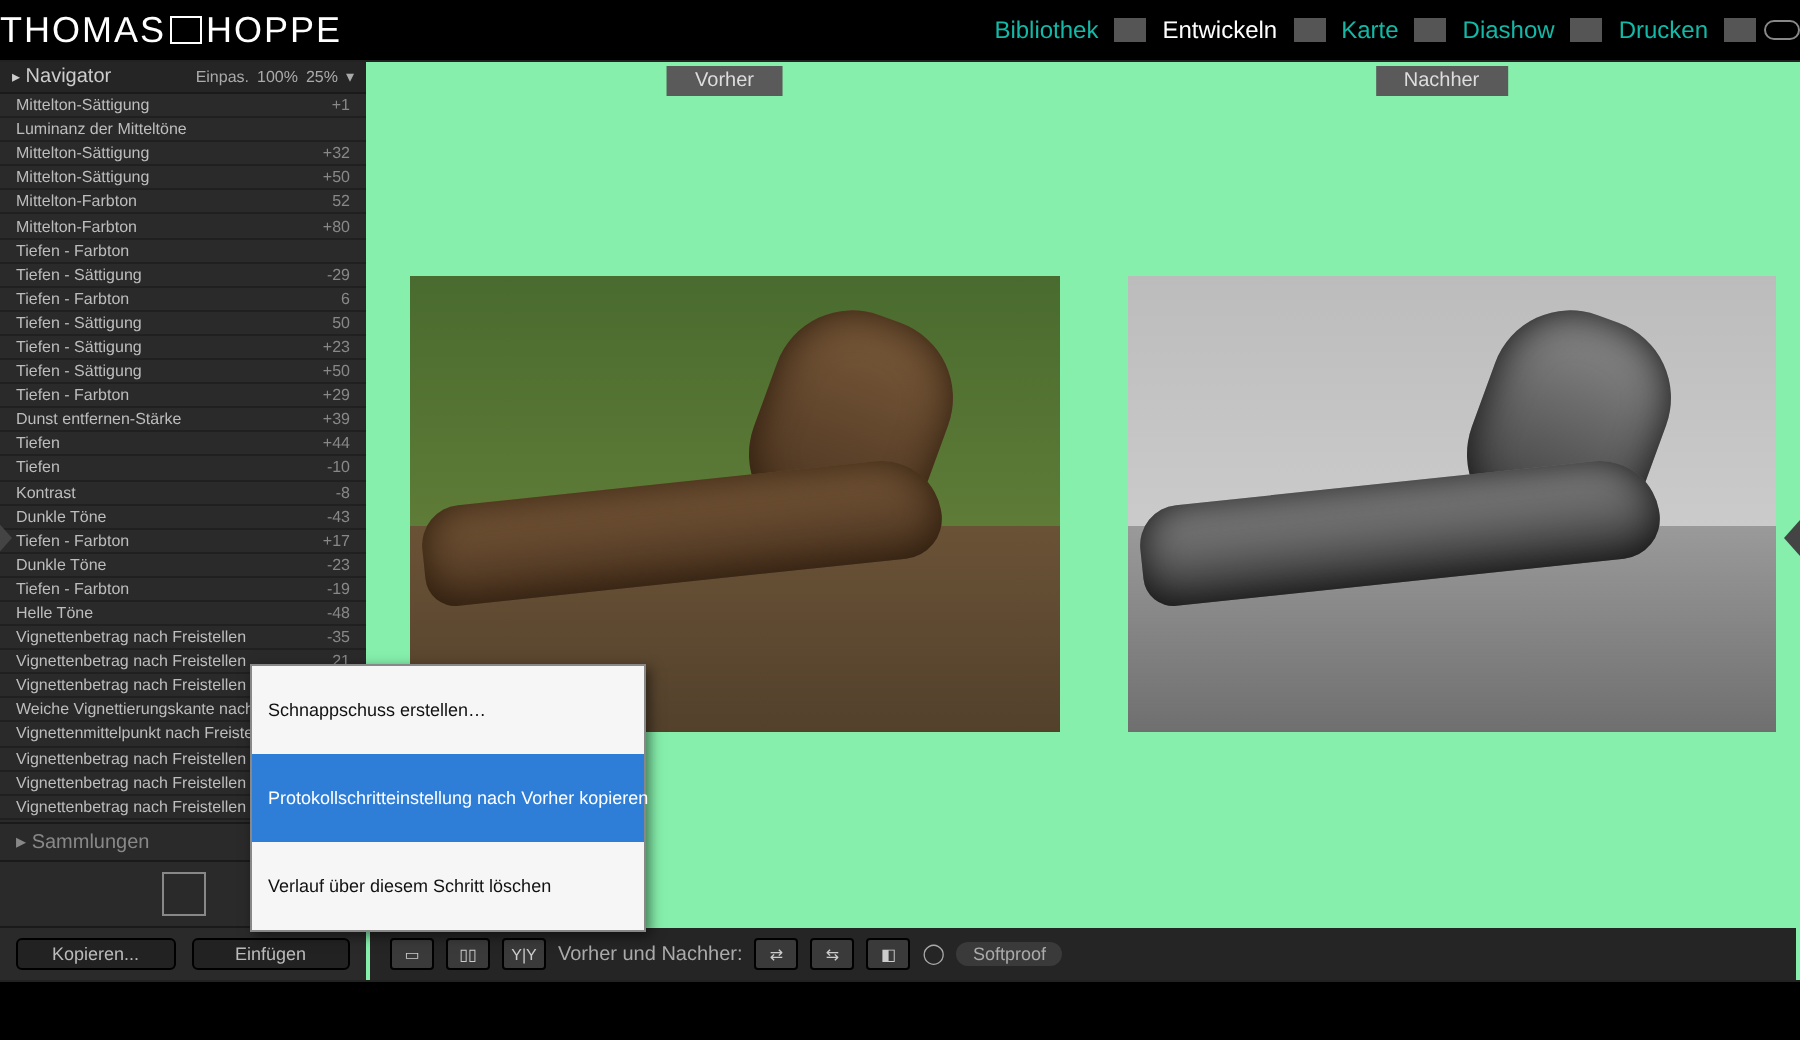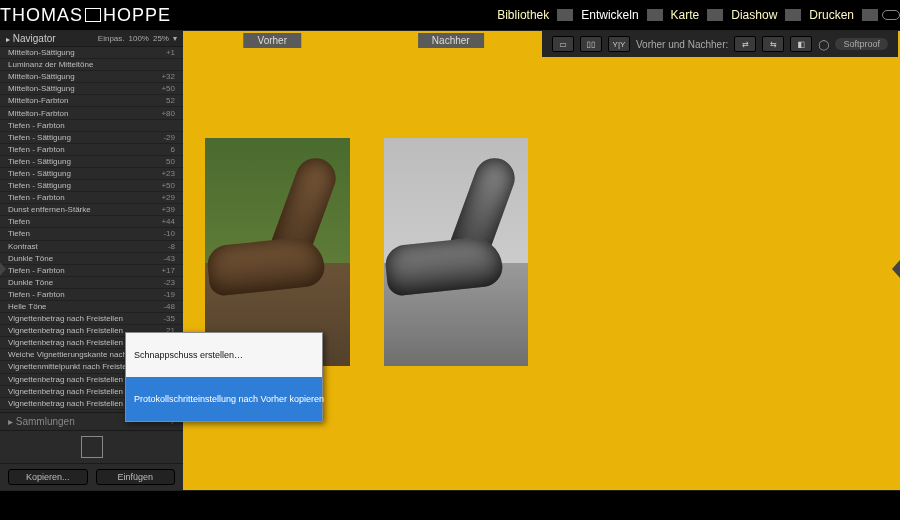--- a/index.html
+++ b/index.html
@@ -3,21 +3,21 @@
 <meta charset="utf-8">
 <style>
   * { margin:0; padding:0; box-sizing:border-box; font-family:"Segoe UI",Arial,sans-serif; }
   body { background:#000; width:900px; height:520px; overflow:hidden; color:#ccc; font-size:10px; }
 
   
   .topbar { height:30px; display:flex; align-items:center; justify-content:space-between; padding:0 0; }
   .brand  { font-size:18px; letter-spacing:1px; color:#fff; font-weight:300; }
   .brand .logomark { display:inline-block; border:1px solid #fff; width:16px; height:14px; position:relative; top:1px; margin:0 2px; }
   .modules { display:flex; align-items:center; gap:0; }
-  .modules span { padding:0 8px; font-size:12px; color:#fef9c3; cursor:pointer; }
+  .modules span { padding:0 8px; font-size:12px; color:#14b8a6; cursor:pointer; }
   .modules span.active { color:#fff; }
   .modules .sep { width:1px; height:12px; background:#555; display:inline-block; }
   .cloud { width:18px; height:10px; border:1px solid #888; border-radius:6px; display:inline-block; margin-left:4px; }
 
   
   .main { display:flex; height:461px; border-top:1px solid #222; border-bottom:1px solid #222; }
   .panel { width:183px; background:#2a2a2a; display:flex; flex-direction:column; }
   .panel-head { display:flex; justify-content:space-between; align-items:center; padding:2px 6px; background:#252525; border-bottom:1px solid #1a1a1a; }
   .panel-head .tri { font-size:8px; }
   .zooms { display:flex; gap:4px; font-size:8px; color:#aaa; }
@@ -28,21 +28,21 @@
 
   .collections { padding:3px 8px; display:flex; justify-content:space-between; color:#888; border-top:1px solid #1a1a1a;gap:48px; }
 
   .identity { height:34px; display:flex; align-items:center; justify-content:center; border-top:1px solid #1a1a1a; border-bottom:1px solid #1a1a1a; }
   .idmark { width:22px; height:22px; border:1px solid #888; }
 
   .panel-foot { display:flex; gap:8px; padding:5px 8px; }
   .panel-foot button { flex:1; background:#222; border:1px solid #000; color:#bbb; font-size:9px; padding:2px 12px; border-radius:3px; cursor:pointer; }
 
   
-  .content { flex:1; background:#eab308; position:relative; display:flex; flex-direction:row; }
+  .content { flex:1; background:#86efac; position:relative; display:flex; flex-direction:column; }
   .compare { flex:1; display:flex; }
   .pane { flex:1; position:relative; margin:2px; }
   .pane .tab { position:absolute; top:0; left:50%; transform:translateX(-50%); background:#5a5a5a; color:#ddd; font-size:10px; padding:2px 14px; }
   .imgwrap { position:absolute; top:105px; left:20px; right:10px; height:228px; }
   .tree { width:100%; height:100%; position:relative; overflow:hidden; }
   
   .sky   { position:absolute; inset:0; }
   .ground{ position:absolute; left:0; right:0; top:55%; bottom:0; }
   .trunk { position:absolute; width:80%; height:22%; left:2%; top:45%; border-radius:40px 60px 40px 30px; transform:rotate(-6deg); }
   .trunk2{ position:absolute; width:28%; height:50%; right:18%; top:8%; border-radius:40px; transform:rotate(20deg); }
@@ -282,16 +282,17 @@
       <span>◯</span>
       <span class="pill">Softproof</span>
     </div>
   </div>
 
   <div class="edge-tri edge-r"></div>
 
   <div class="ctx">
     <div>Schnappschuss erstellen…</div>
     <div class="hi">Protokollschritteinstellung nach Vorher kopieren</div>
+    <div>Verlauf über diesem Schritt löschen</div>
   </div>
 </div>
 
 <div class="bottom-strip"></div>
 
 </body></html>

